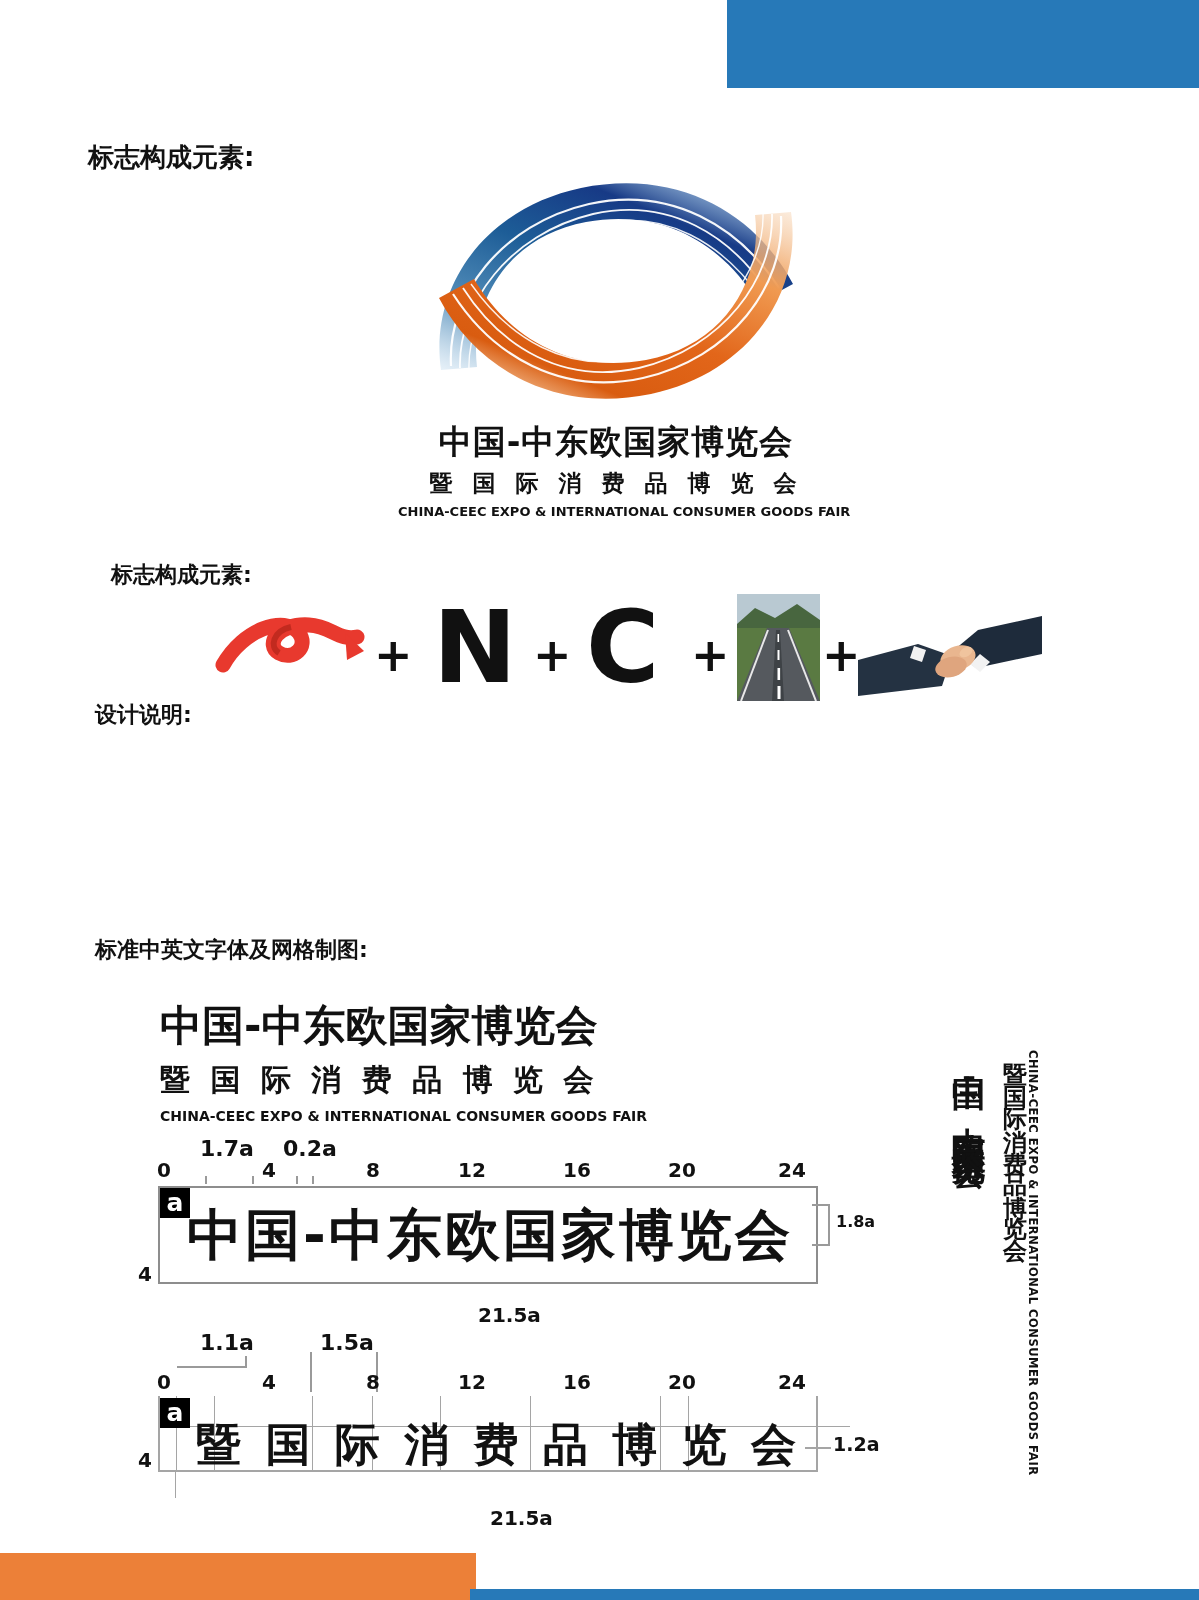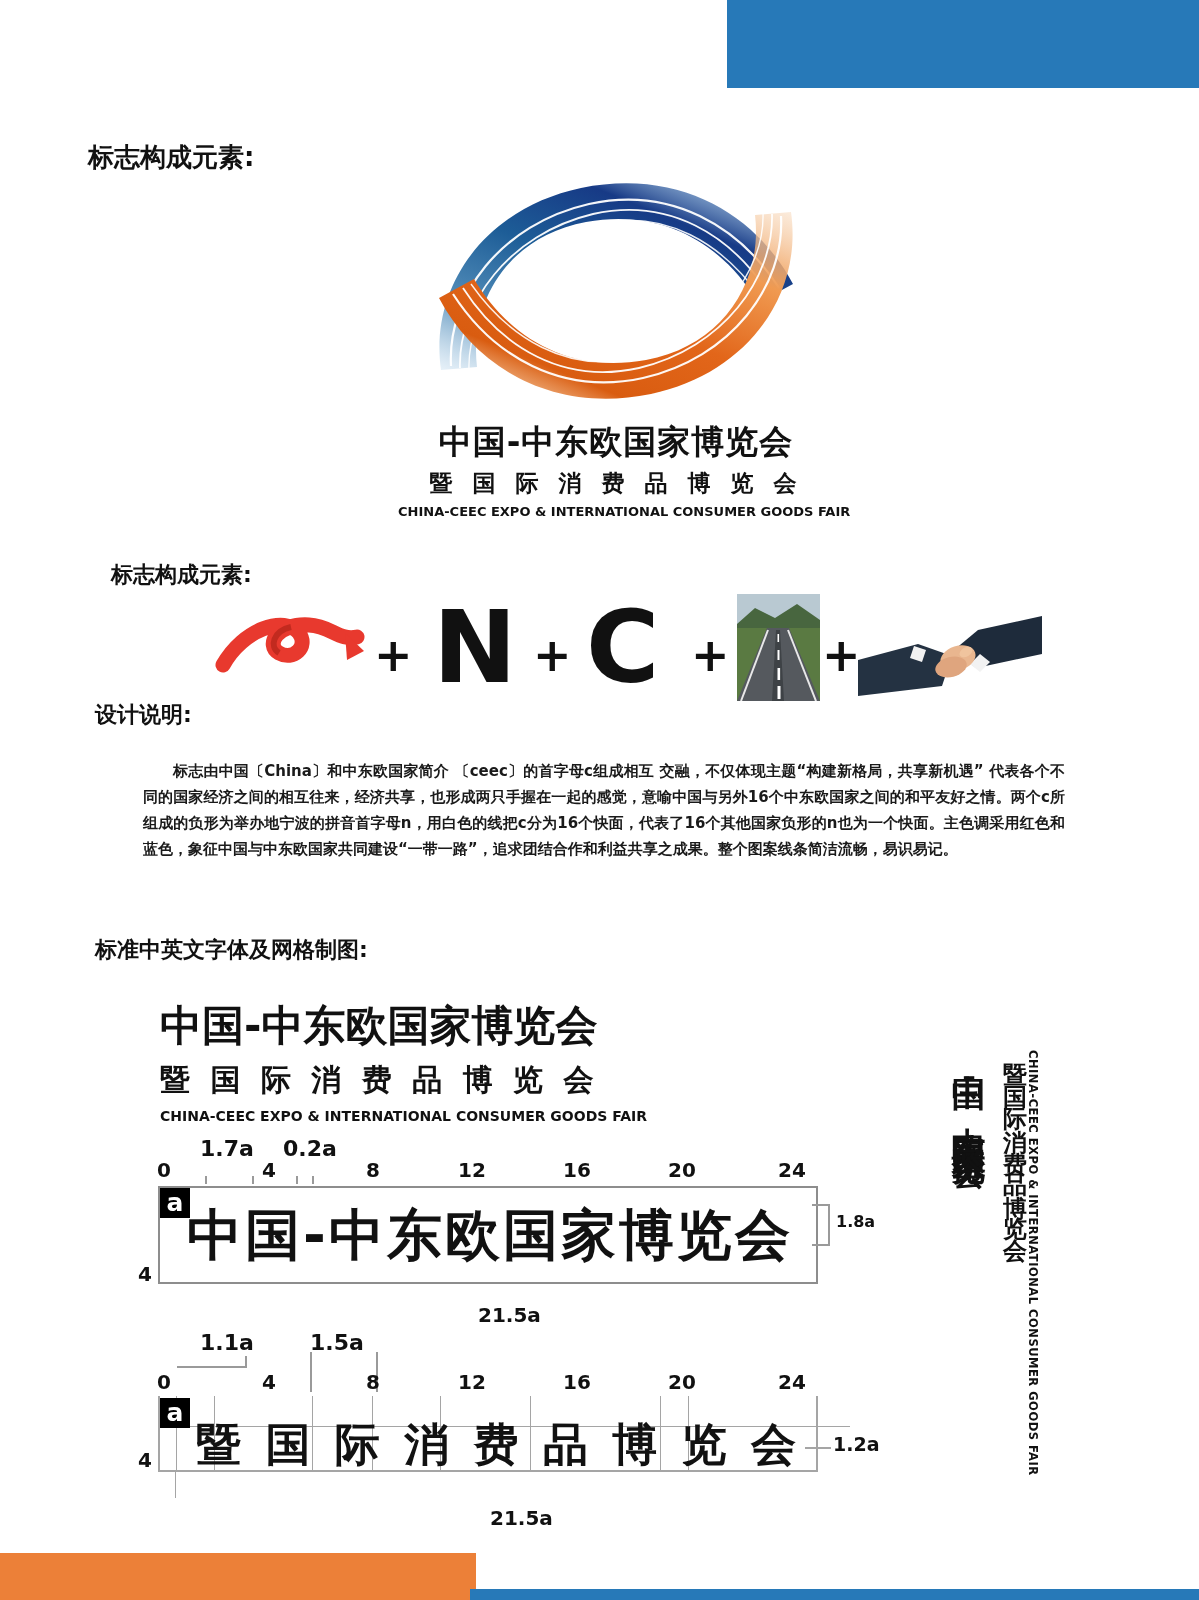--- a/index.html
+++ b/index.html
@@ -68,21 +68,21 @@
   #g1-box  { left:158px; top:1186px; width:660px; height:98px; border:2px solid #8d8d8d; }
   #g1-text { left:168px; top:1186px; width:644px; height:98px; line-height:98px; text-align:center;
              font-size:55px; font-weight:bold; letter-spacing:3px; white-space:nowrap; }
   #g1-hbracket { left:812px; top:1204px; width:18px; height:42px;
                  border-top:2px solid #9a9a9a; border-bottom:2px solid #9a9a9a; border-right:2px solid #9a9a9a; }
   #g1-hdim { left:836px; top:1212px; font-size:16px; font-weight:bold; }
   #g1-left4 { left:138px; top:1262px; font-size:20px; font-weight:bold; }
   #g1-wdim  { left:478px; top:1303px; font-size:20px; font-weight:bold; }
 
   
-  #g2-dim1 { left:200px; top:1330px; } #g2-dim2 { left:310px; top:1330px;text-align:center; }
+  #g2-dim1 { left:200px; top:1330px; } #g2-dim2 { left:320px; top:1330px;text-align:center; }
   #g2-br1  { left:177px; top:1356px; width:70px; height:12px; border-bottom:2px solid #9a9a9a; border-right:2px solid #9a9a9a; }
   #g2-br2  { left:310px; top:1352px; width:68px; height:40px; border-left:2px solid #9a9a9a; border-right:2px solid #9a9a9a; }
   #g2-left-edge  { left:158px; top:1396px; width:2px;  height:76px; }
   #g2-right-edge { left:816px; top:1396px; width:2px;  height:76px; }
   #g2-bottom     { left:158px; top:1470px; width:660px; height:2px; }
   #g2-midline    { left:158px; top:1426px; width:692px; height:1px; }
   #g2-text { left:196px; top:1420px; width:600px; display:flex; justify-content:space-between;
              font-size:45px; font-weight:bold; line-height:50px; }
   #g2-hdim { left:833px; top:1433px; font-size:19px; font-weight:bold; }
   #g2-hdim-tick { left:805px; top:1447px; width:26px; height:2px; }
@@ -180,21 +180,20 @@
     <polygon points="184,6 120,20 96,40 118,58 184,44" fill="#1e2b3b"></polygon>
     <polygon points="0,50 60,34 94,46 84,76 0,86" fill="#243242"></polygon>
     <polygon points="112,54 122,44 132,52 122,62" fill="#f2f2f2"></polygon>
     <polygon points="56,36 68,40 64,52 52,48" fill="#f2f2f2"></polygon>
     <ellipse cx="100" cy="48" rx="18" ry="12" fill="#e9b68f" transform="rotate(-18 100 48)"></ellipse>
     <ellipse cx="93" cy="57" rx="16" ry="10" fill="#dfa57e" transform="rotate(-14 93 57)"></ellipse>
     <ellipse cx="108" cy="42" rx="7" ry="4.5" fill="#f0c49e" transform="rotate(-30 108 42)"></ellipse>
   </svg>
 
   <div id="h-design" class="abs h-small">设计说明:</div>
-  <div id="design-body" class="abs">标志由中国〔China〕和中东欧国家简介 〔ceec〕的首字母c组成相互 交融，不仅体现主题“构建新格局，共享新机遇” 代表各个不同的国家经济之间的相互往来，经济共享，也形成两只手握在一起的感觉，意喻中国与另外16个中东欧国家之间的和平友好之情。两个c所组成的负形为举办地宁波的拼音首字母n，用白色的线把c分为16个快面，代表了16个其他国家负形的n也为一个快面。主色调采用红色和蓝色，象征中国与中东欧国家共同建设“一带一路”，追求团结合作和利益共享之成果。整个图案线条简洁流畅，易识易记。</div>
 
   <div id="h-typo" class="abs h-small">标准中英文字体及网格制图:</div>
   <div id="typo-block" class="abs">
     <div id="typo-cn">中国-中东欧国家博览会</div>
     <div id="typo-sub">暨 国 际 消 费 品 博 览 会</div>
     <div id="typo-en">CHINA-CEEC EXPO &amp; INTERNATIONAL CONSUMER GOODS FAIR</div>
   </div>
 
   <div id="g1-dim1" class="abs dim-label">1.7a</div>
   <div id="g1-dim2" class="abs dim-label">0.2a</div>

